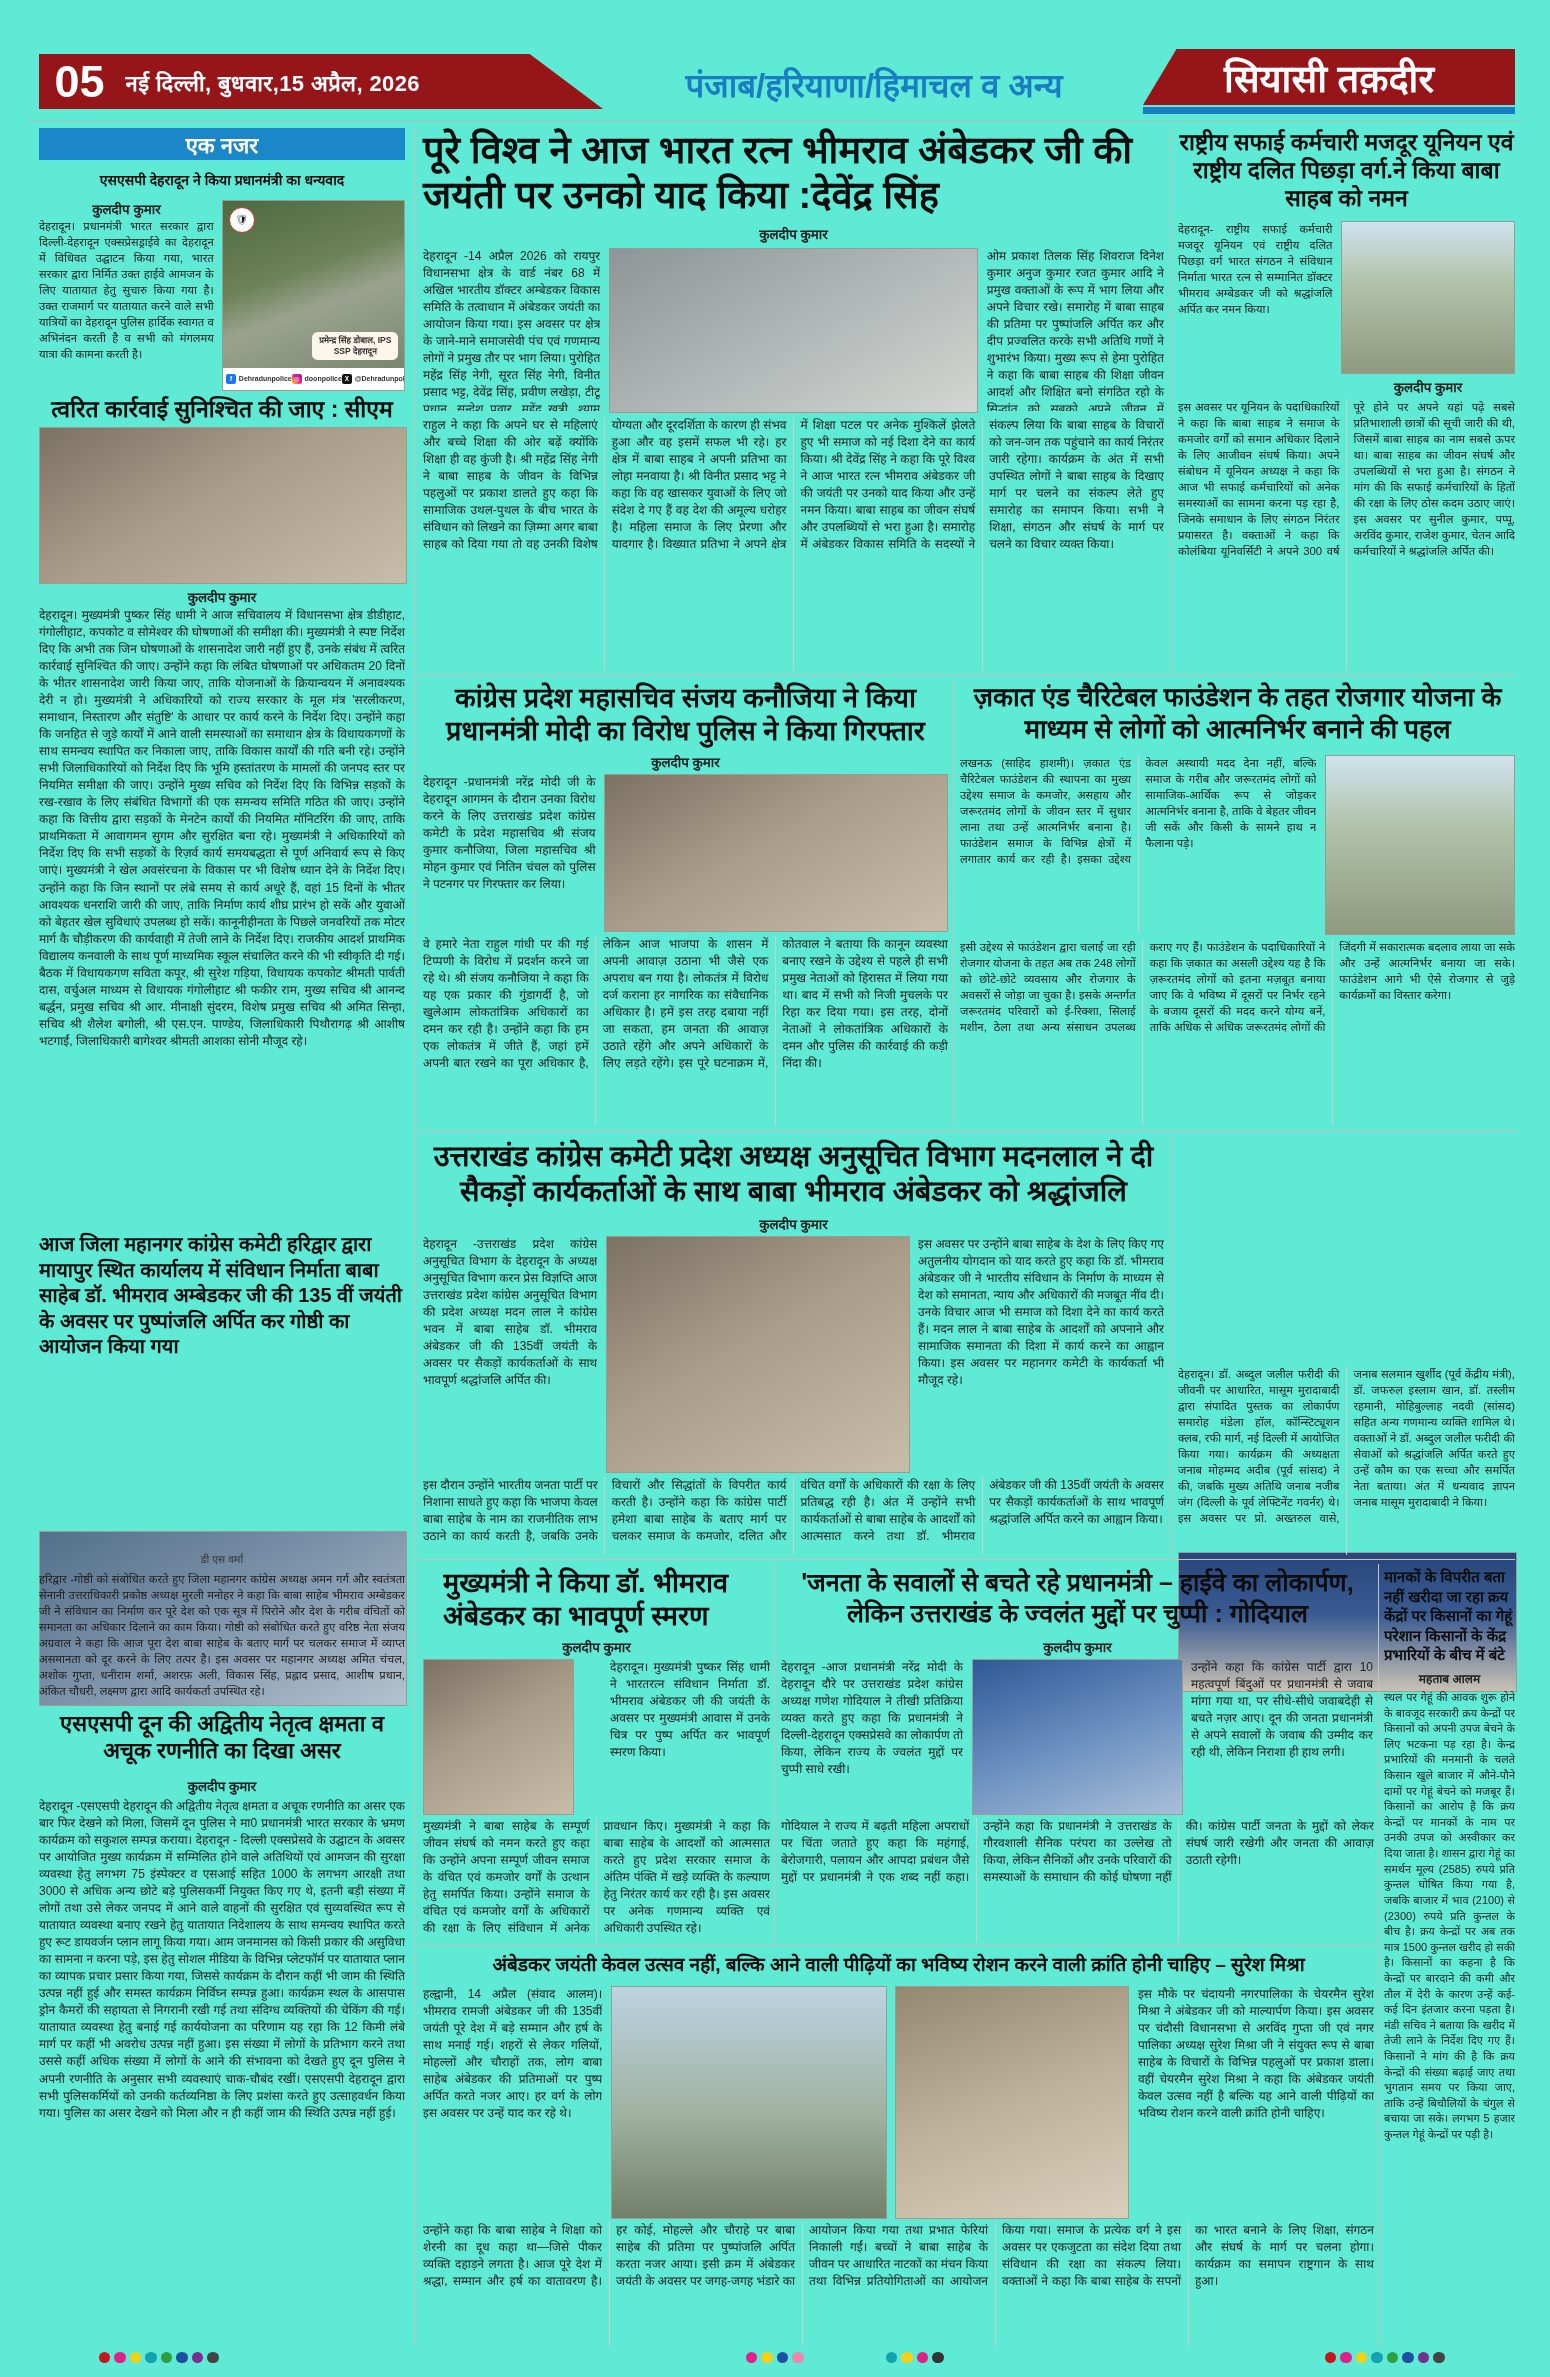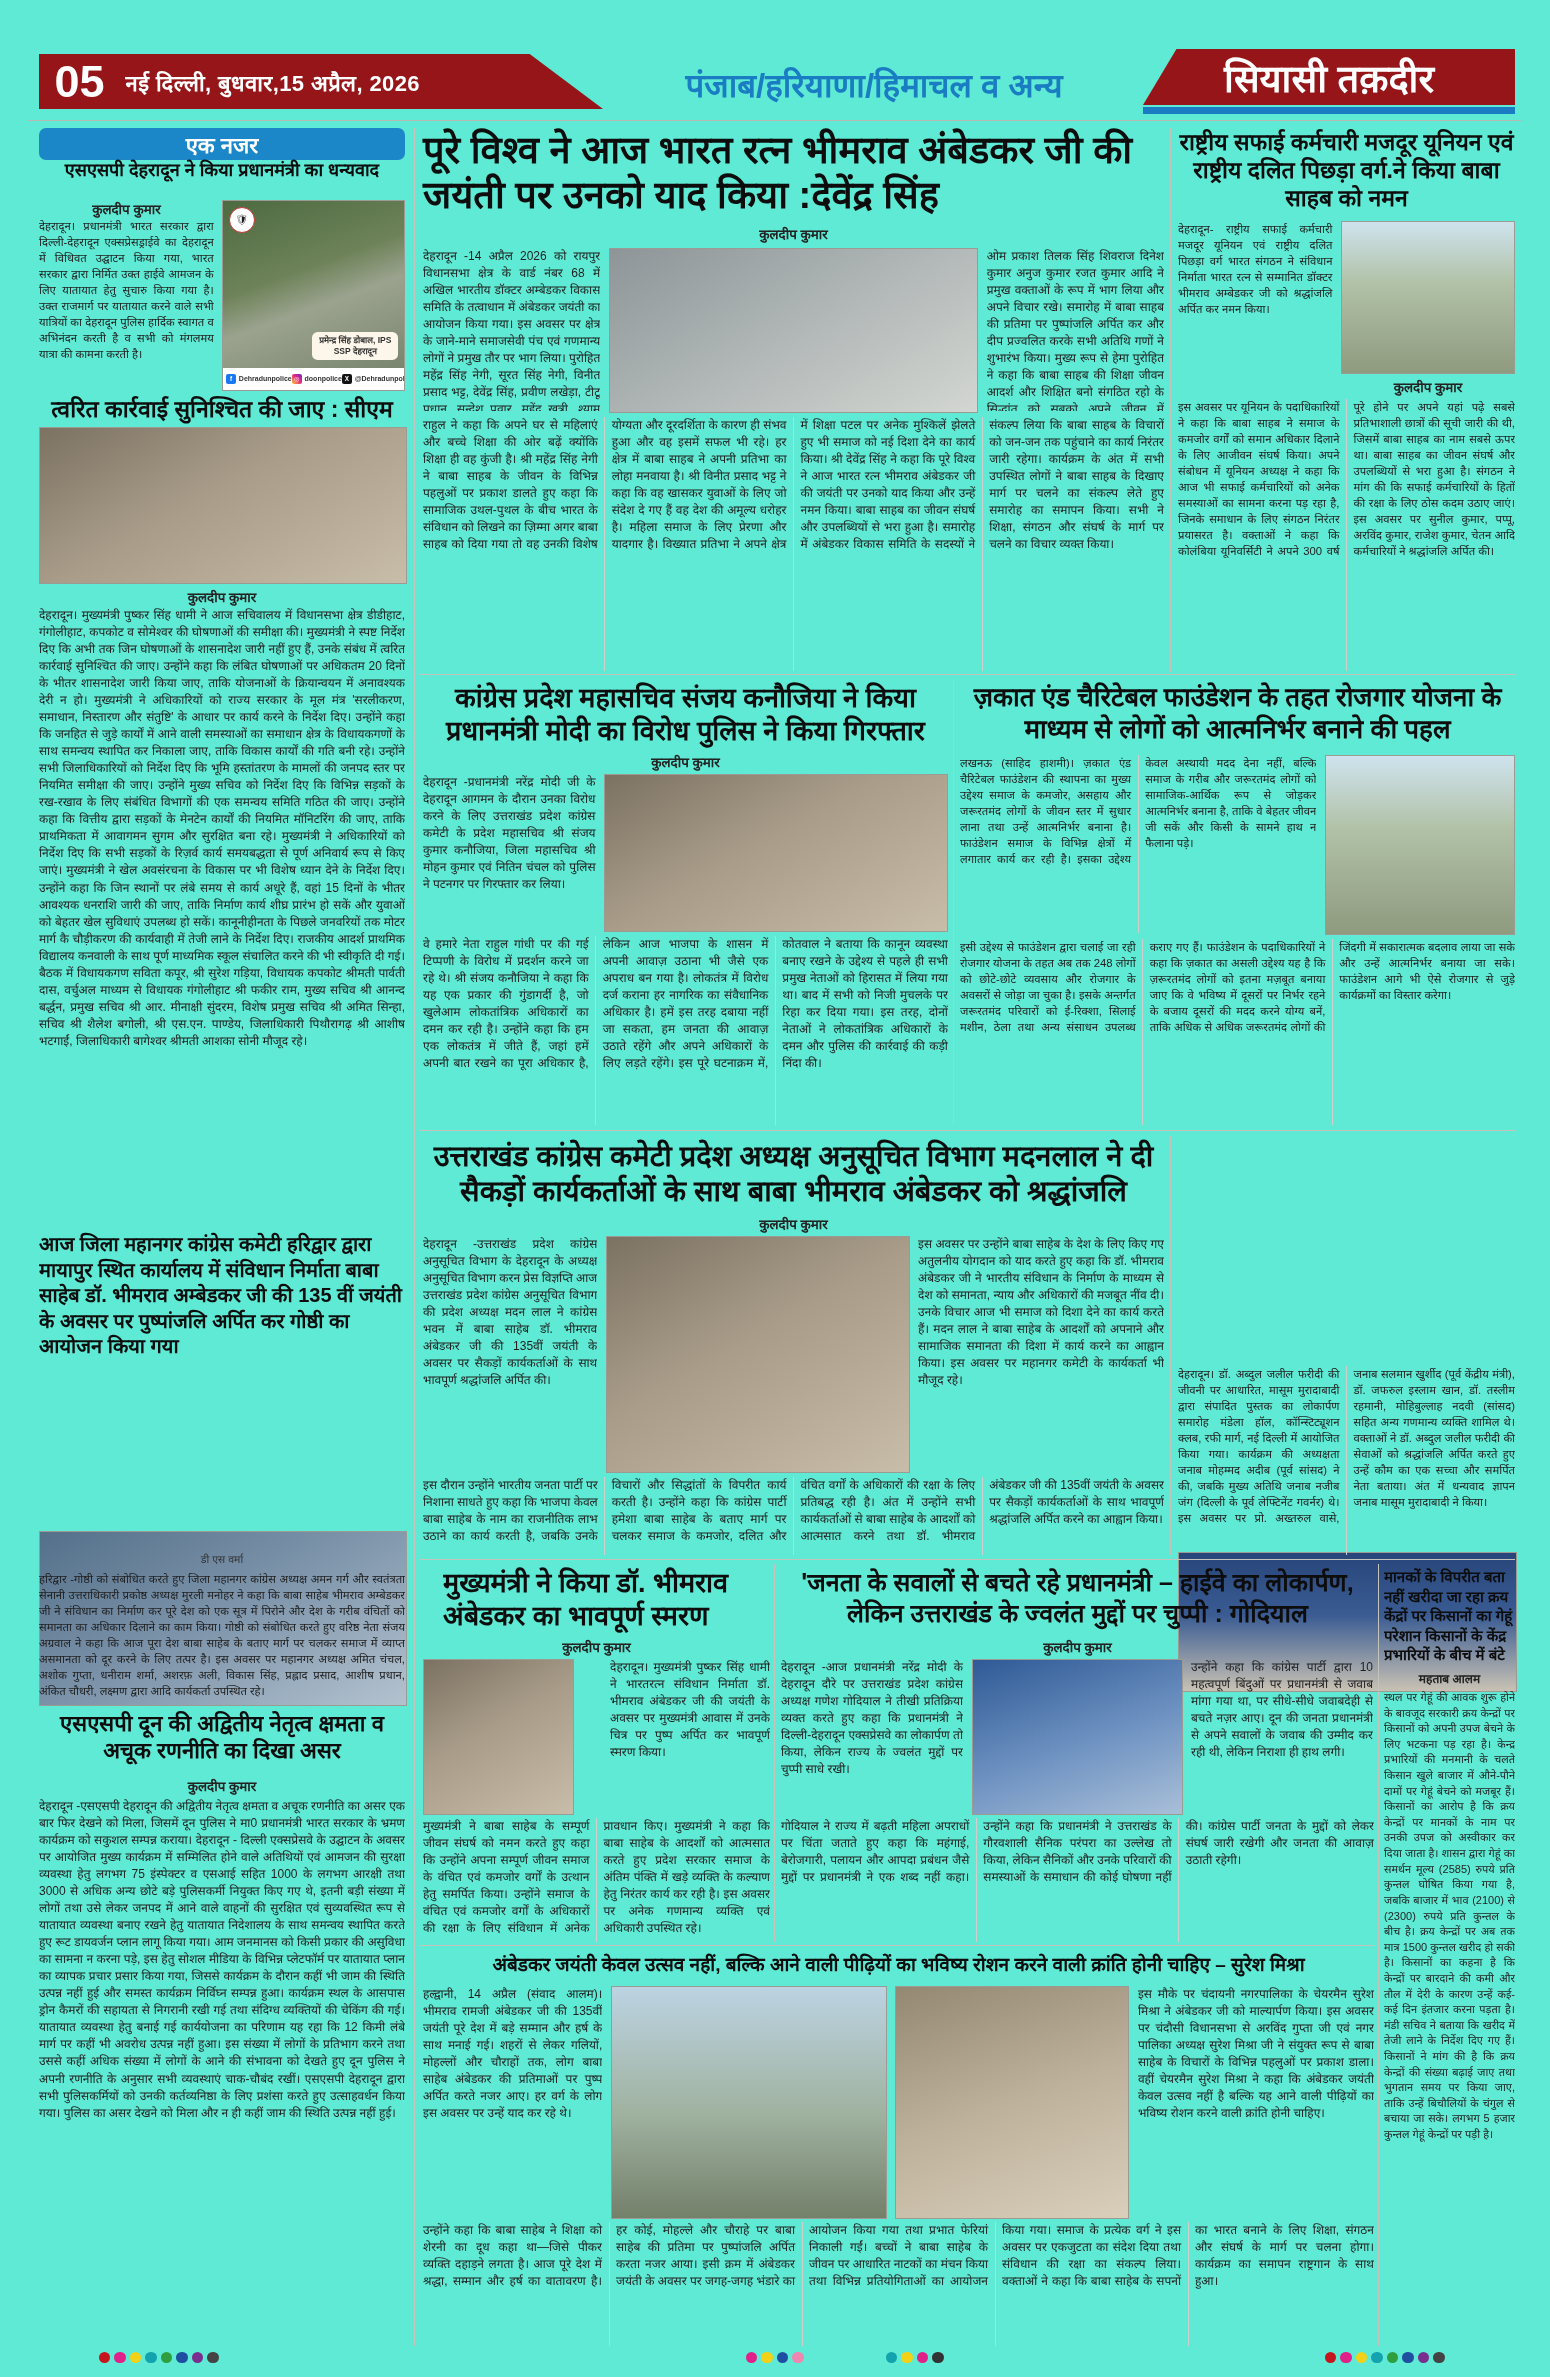--- a/index.html
+++ b/index.html
@@ -13,21 +13,21 @@
   .pgdate{font-size:22px;font-weight:bold;letter-spacing:0.4px;}
   .hdr-center{left:606px;top:62px;width:536px;text-align:center;color:#1a7cc2;
               font-size:33px;font-weight:bold;white-space:nowrap;}
   .hdr-right{left:1143px;top:49px;width:372px;height:56px;background:#951518;color:#fff;
              clip-path:polygon(9% 0,100% 0,100% 100%,0 100%);display:flex;align-items:center;justify-content:center;}
   .hdr-right span{font-size:38px;font-weight:bold;}
   .hdr-blue{left:1143px;top:107px;width:372px;height:7px;background:#1a7cc2;}
   .hdr-rule{left:28px;top:120px;width:1494px;height:1.4px;background:#b9b9b4;}
   
   .banner{background:#1b86c8;color:#fff;text-align:center;font-weight:bold;font-size:22px;
-          display:flex;align-items:center;justify-content:center;border-radius:7px;}
+          display:flex;align-items:center;justify-content:center;}
   .hl{font-weight:bold;color:#0d0d0d;line-height:1.22;}
   .byline{text-align:center;font-weight:bold;font-size:13.4px;color:#222;}
   .body-txt{font-size:12px;line-height:1.42;text-align:justify;overflow:hidden;color:#1f1f1f;}
   .cols2{column-count:2;column-gap:14px;column-rule:0.7px solid #cfcfcb;}
   .cols3{column-count:3;column-gap:14px;column-rule:0.7px solid #cfcfcb;}
   .cols4{column-count:4;column-gap:14px;column-rule:0.7px solid #cfcfcb;}
   .cols5{column-count:5;column-gap:14px;column-rule:0.7px solid #cfcfcb;}
   .row{display:flex;gap:8.5px;}
   .photo{position:relative;overflow:hidden;border:0.7px solid #9b9b94;}
   .caption{font-size:10.6px;text-align:center;color:#333;padding-top:2.1px;}
@@ -68,21 +68,21 @@
   </div>
   <div class="abs hdr-right">
     <span>सियासी तक़दीर</span>
   </div>
   <div class="abs hdr-center">पंजाब/हरियाणा/हिमाचल व अन्य</div>
   <div class="abs hdr-blue"></div>
   <div class="abs hdr-rule"></div>
 
   <div class="abs banner" style="left:39px;top:128px;width:366px;height:32px;">एक नजर</div>
 
-  <div class="abs hl" style="left:39px;top:160px;width:366px;font-size:18px;white-space:nowrap;text-align:center;">एसएसपी देहरादून ने किया प्रधानमंत्री का धन्यवाद</div>
+  <div class="abs hl" style="left:39px;top:172px;width:366px;font-size:14px;white-space:nowrap;text-align:center;">एसएसपी देहरादून ने किया प्रधानमंत्री का धन्यवाद</div>
   <div class="abs row" style="left:39px;top:200px;width:366px;height:189px;">
     <div style="width:176px;">
       <div class="byline">कुलदीप कुमार</div>
       <div class="body-txt" style="height:166px;font-size:11.3px;">देहरादून। प्रधानमंत्री भारत सरकार द्वारा दिल्ली-देहरादून एक्सप्रेसड्राईवे का देहरादून में विधिवत उद्घाटन किया गया, भारत सरकार द्वारा निर्मित उक्त हाईवे आमजन के लिए यातायात हेतु सुचारु किया गया है। उक्त राजमार्ग पर यातायात करने वाले सभी यात्रियों का देहरादून पुलिस हार्दिक स्वागत व अभिनंदन करती है व सभी को मंगलमय यात्रा की कामना करती है।</div>
     </div>
     <div class="photo ph-highway" style="width:182px;height:189px;">
       <div class="logo-circ">🛡</div>
       <div class="badge">
         <div>प्रमेन्द्र सिंह डोबाल, IPS</div>
         <div>SSP देहरादून</div>

